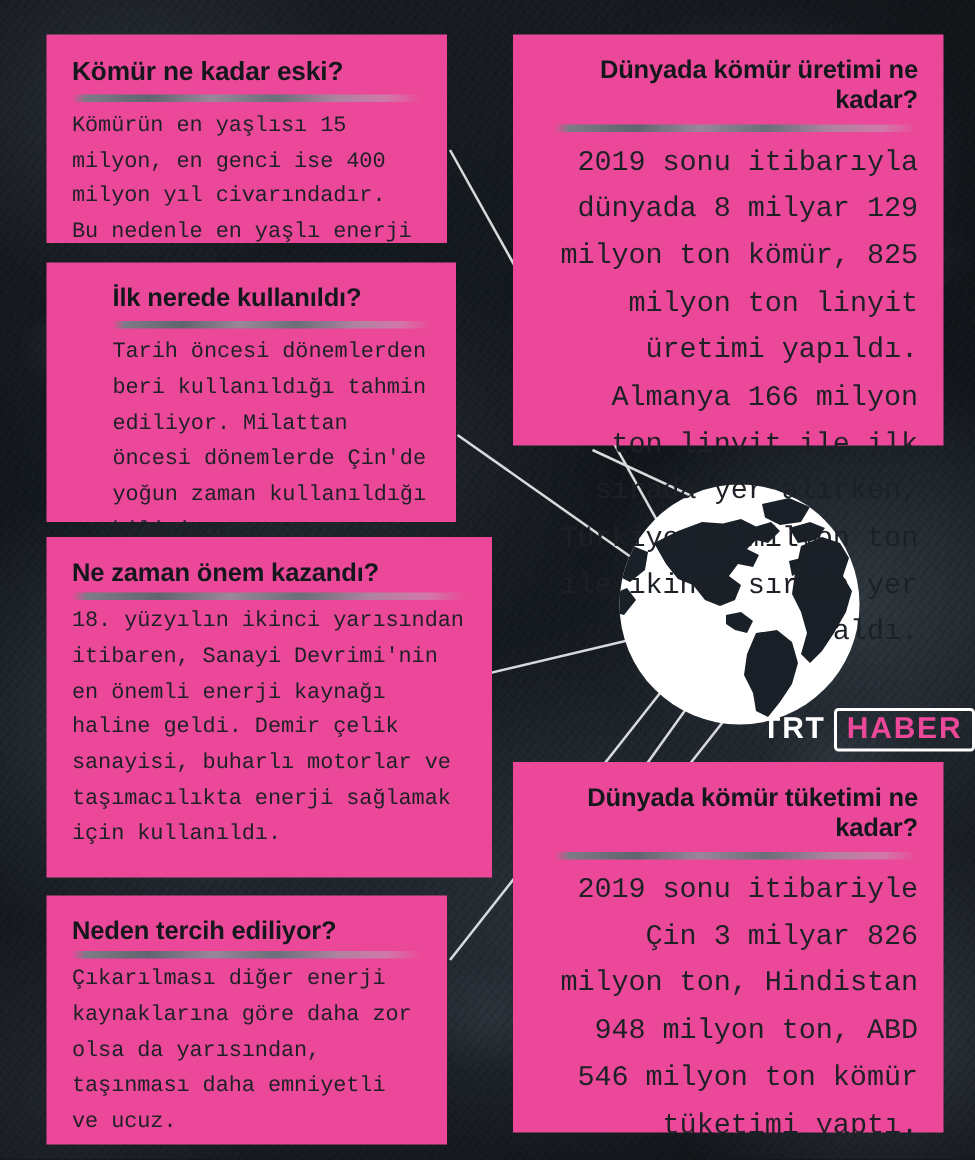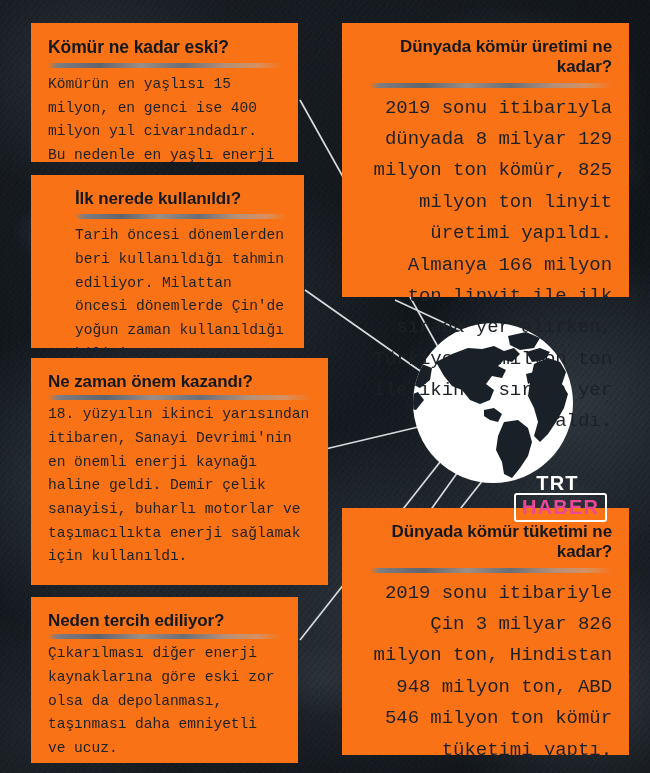--- a/index.html
+++ b/index.html
@@ -78,21 +78,20 @@
     z-index: 2;
   }
   .brand {
     position: absolute;
     left: 508px;
     top: 473px;
     z-index: 4;
     display: flex;
     align-items: center;
     height: 26px;
-    flex-direction: column;
   }
   .brand-trt {
     color: #ffffff;
     font-weight: bold;
     font-size: 20px;
     letter-spacing: 1.2px;
     line-height: 1;
     font-family: "Liberation Sans", sans-serif;
   }
   .brand-haber {
@@ -104,21 +103,21 @@
     border: 2px solid #ffffff;
     border-radius: 3px;
     padding: 2px 6px 3px 6px;
     margin-left: 6px;
     font-family: "Liberation Sans", sans-serif;
   }
 
   
   .card {
     position: absolute;
-    background: #f97316;
+    background: #ec4899;
     z-index: 3;
     box-sizing: border-box;
     padding: 14px 17px 14px 17px;
   }
   .card-right { text-align: right; padding-left: 28px; }
 
   .card h2 {
     margin: 0;
     color: #14181c;
     font-weight: bold;
@@ -239,21 +238,21 @@
 
   <div class="card" id="card-importance">
     <h2>Ne zaman önem kazandı?</h2>
     <div class="rule"></div>
     <p>18. yüzyılın ikinci yarısından itibaren, Sanayi Devrimi'nin en önemli enerji kaynağı haline geldi. Demir çelik sanayisi, buharlı motorlar ve taşımacılıkta enerji sağlamak için kullanıldı.</p>
   </div>
 
   <div class="card" id="card-whypreferred">
     <h2>Neden tercih ediliyor?</h2>
     <div class="rule"></div>
-    <p>Çıkarılması diğer enerji kaynaklarına göre eski zor olsa da depolanması, taşınması daha emniyetli ve ucuz.</p>
+    <p>Çıkarılması diğer enerji kaynaklarına göre daha zor olsa da yarısından, taşınması daha emniyetli ve ucuz.</p>
   </div>
 
   <div class="card card-right" id="card-production">
     <h2>Dünyada kömür üretimi ne kadar?</h2>
     <div class="rule"></div>
     <p>2019 sonu itibarıyla dünyada 8 milyar 129 milyon ton kömür, 825 milyon ton linyit üretimi yapıldı. Almanya 166 milyon ton linyit ile ilk sırada yer alırken, Türkiye 85 milyon ton ile ikinci sırada yer aldı.</p>
   </div>
 
   <div class="card card-right" id="card-consumption">
     <h2>Dünyada kömür tüketimi ne kadar?</h2>

